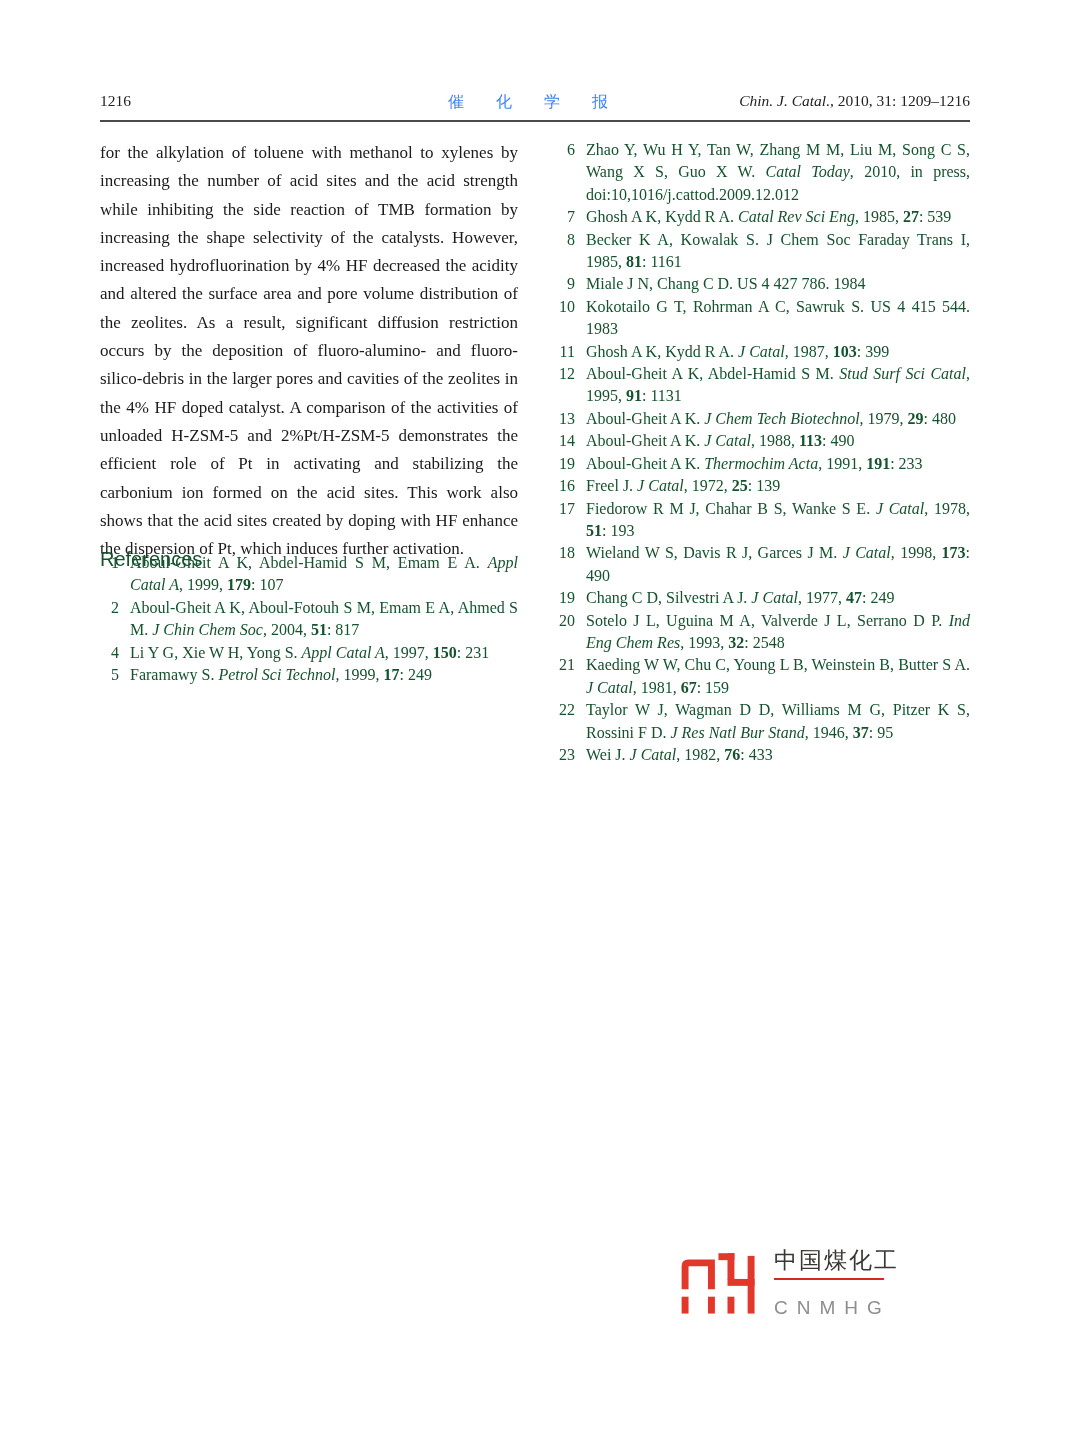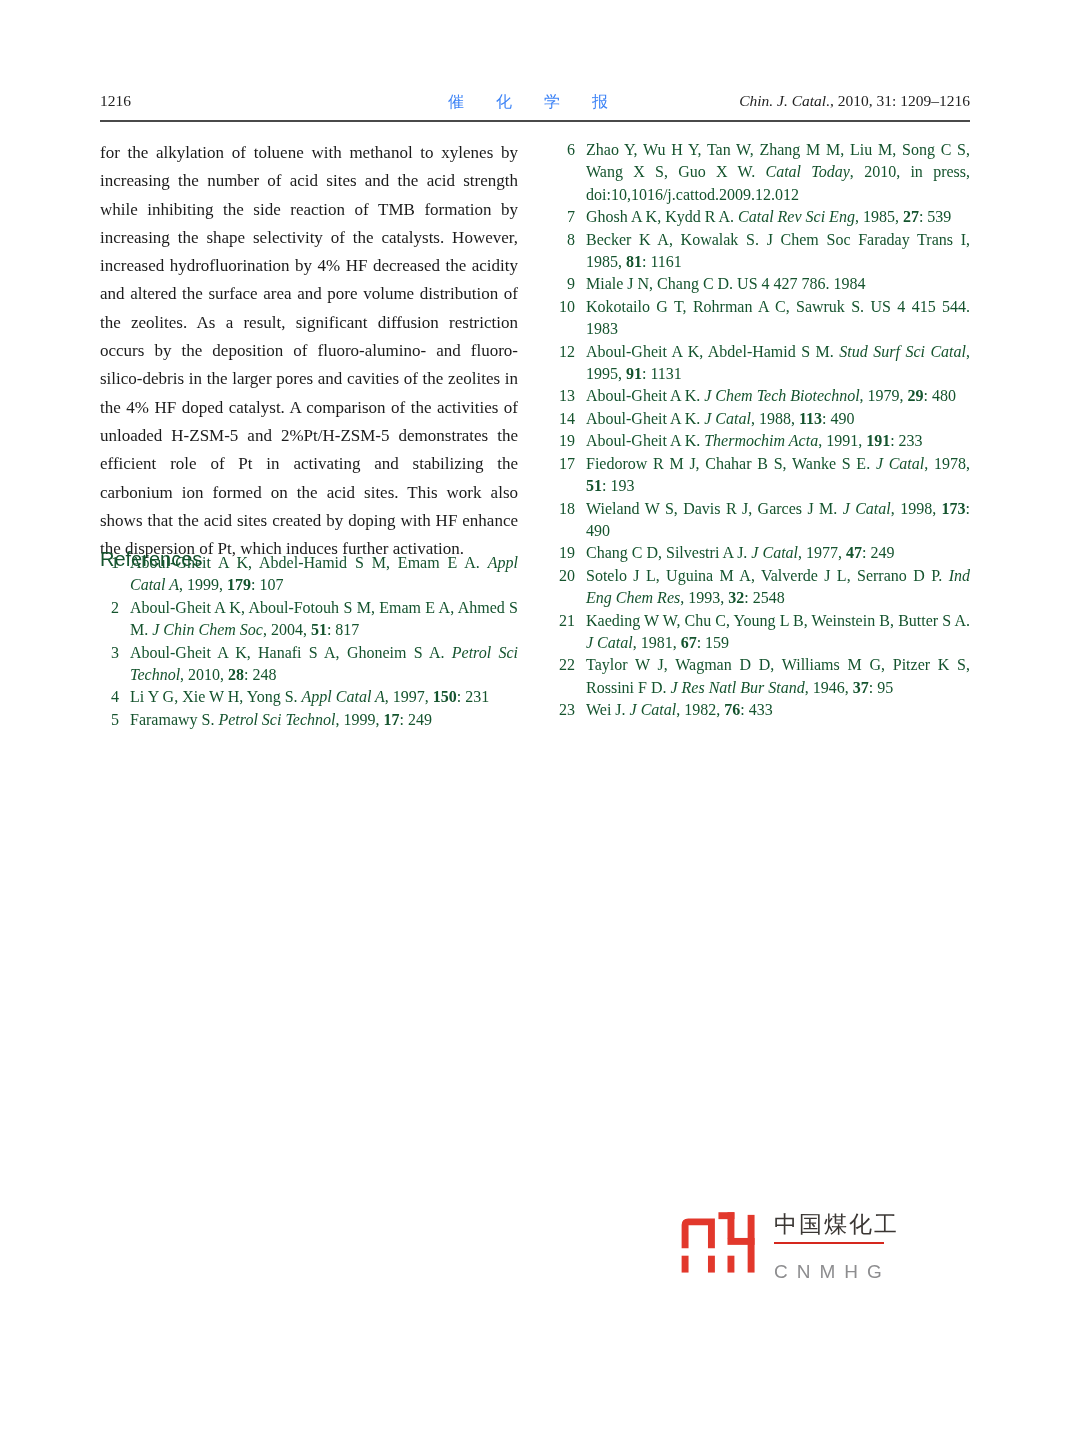--- a/index.html
+++ b/index.html
@@ -50,21 +50,21 @@
   .refs-left{left:100px;top:552px;width:418px;}
   .refs-right{left:556px;top:139px;width:414px;}
   .ref{padding-left:30px;}
   .ref .num{
     display:inline-block;width:30px;margin-left:-30px;
     padding-right:11px;box-sizing:border-box;text-align:right;
   }
   .it{font-style:italic;}
   .bd{font-weight:bold;}
   
-  .logo{position:absolute;left:675px;top:1210px;display:flex;align-items:flex-start;}
+  .logo{position:absolute;left:675px;top:1246px;display:flex;align-items:center;}
   .logo-mark{display:block;}
   .logo-text{margin-left:13px;font-family:"Liberation Sans","DejaVu Sans",sans-serif;}
   .logo-cn{
     font-size:23px;letter-spacing:2px;color:#3a3633;line-height:1.3;
     white-space:nowrap;
   }
   .logo-underline{height:2px;width:110px;background:#d5281e;margin-top:2px;}
   .logo-en{
     font-size:19px;letter-spacing:9px;color:#8d8d8f;margin-top:17px;
     white-space:nowrap;
@@ -82,35 +82,36 @@
   </div>
   <div class="rule"></div>
 
   <div class="body-par">for the alkylation of toluene with methanol to xylenes by increasing the number of acid sites and the acid strength while inhibiting the side reaction of TMB formation by increasing the shape selectivity of the catalysts. However, increased hydrofluorination by 4% HF decreased the acidity and altered the surface area and pore volume distribution of the zeolites. As a result, significant diffusion restriction occurs by the deposition of fluoro-alumino- and fluoro-silico-debris in the larger pores and cavities of the zeolites in the 4% HF doped catalyst. A comparison of the activities of unloaded H-ZSM-5 and 2%Pt/H-ZSM-5 demonstrates the efficient role of Pt in activating and stabilizing the carbonium ion formed on the acid sites. This work also shows that the acid sites created by doping with HF enhance the dispersion of Pt, which induces further activation.</div>
 
   <div class="refs-heading">References</div>
 
   <div class="refs refs-left">
       <div class="ref"><span class="num">1</span><span>Aboul-Gheit A K, Abdel-Hamid S M, Emam E A. </span><span class="it">Appl Catal A</span><span>, 1999, </span><span class="bd">179</span><span>: 107</span></div>
       <div class="ref"><span class="num">2</span><span>Aboul-Gheit A K, Aboul-Fotouh S M, Emam E A, Ahmed S M. </span><span class="it">J Chin Chem Soc</span><span>, 2004, </span><span class="bd">51</span><span>: 817</span></div>
-      <div class="ref"><span class="num">3</span><span>Aboul-Gheit A K, Hanafi S A, Ghoneim S A. </span><span class="it">Petrol Sci Technol</span><span>, 2010, </span><span class="bd">28</span><span>: 248</span></div>
       <div class="ref"><span class="num">4</span><span>Li Y G, Xie W H, Yong S. </span><span class="it">Appl Catal A</span><span>, 1997, </span><span class="bd">150</span><span>: 231</span></div>
       <div class="ref"><span class="num">5</span><span>Faramawy S. </span><span class="it">Petrol Sci Technol</span><span>, 1999, </span><span class="bd">17</span><span>: 249</span></div>
     </div>
 
   <div class="refs refs-right">
       <div class="ref"><span class="num">6</span><span>Zhao Y, Wu H Y, Tan W, Zhang M M, Liu M, Song C S, Wang X S, Guo X W. </span><span class="it">Catal Today</span><span>, 2010, in press, doi:10,1016/j.cattod.2009.12.012</span></div>
       <div class="ref"><span class="num">7</span><span>Ghosh A K, Kydd R A. </span><span class="it">Catal Rev Sci Eng</span><span>, 1985, </span><span class="bd">27</span><span>: 539</span></div>
       <div class="ref"><span class="num">8</span><span>Becker K A, Kowalak S. J Chem Soc Faraday Trans I, 1985, </span><span class="bd">81</span><span>: 1161</span></div>
       <div class="ref"><span class="num">9</span><span>Miale J N, Chang C D. US 4 427 786. 1984</span></div>
       <div class="ref"><span class="num">10</span><span>Kokotailo G T, Rohrman A C, Sawruk S. US 4 415 544. 1983</span></div>
+      <div class="ref"><span class="num">11</span><span>Ghosh A K, Kydd R A. </span><span class="it">J Catal</span><span>, 1987, </span><span class="bd">103</span><span>: 399</span></div>
       <div class="ref"><span class="num">12</span><span>Aboul-Gheit A K, Abdel-Hamid S M. </span><span class="it">Stud Surf Sci Catal</span><span>, 1995, </span><span class="bd">91</span><span>: 1131</span></div>
       <div class="ref"><span class="num">13</span><span>Aboul-Gheit A K. </span><span class="it">J Chem Tech Biotechnol</span><span>, 1979, </span><span class="bd">29</span><span>: 480</span></div>
       <div class="ref"><span class="num">14</span><span>Aboul-Gheit A K. </span><span class="it">J Catal</span><span>, 1988, </span><span class="bd">113</span><span>: 490</span></div>
       <div class="ref"><span class="num">19</span><span>Aboul-Gheit A K. </span><span class="it">Thermochim Acta</span><span>, 1991, </span><span class="bd">191</span><span>: 233</span></div>
+      <div class="ref"><span class="num">16</span><span>Freel J. </span><span class="it">J Catal</span><span>, 1972, </span><span class="bd">25</span><span>: 139</span></div>
       <div class="ref"><span class="num">17</span><span>Fiedorow R M J, Chahar B S, Wanke S E. </span><span class="it">J Catal</span><span>, 1978, </span><span class="bd">51</span><span>: 193</span></div>
       <div class="ref"><span class="num">18</span><span>Wieland W S, Davis R J, Garces J M. </span><span class="it">J Catal</span><span>, 1998, </span><span class="bd">173</span><span>: 490</span></div>
       <div class="ref"><span class="num">19</span><span>Chang C D, Silvestri A J. </span><span class="it">J Catal</span><span>, 1977, </span><span class="bd">47</span><span>: 249</span></div>
       <div class="ref"><span class="num">20</span><span>Sotelo J L, Uguina M A, Valverde J L, Serrano D P. </span><span class="it">Ind Eng Chem Res</span><span>, 1993, </span><span class="bd">32</span><span>: 2548</span></div>
       <div class="ref"><span class="num">21</span><span>Kaeding W W, Chu C, Young L B, Weinstein B, Butter S A. </span><span class="it">J Catal</span><span>, 1981, </span><span class="bd">67</span><span>: 159</span></div>
       <div class="ref"><span class="num">22</span><span>Taylor W J, Wagman D D, Williams M G, Pitzer K S, Rossini F D. </span><span class="it">J Res Natl Bur Stand</span><span>, 1946, </span><span class="bd">37</span><span>: 95</span></div>
       <div class="ref"><span class="num">23</span><span>Wei J. </span><span class="it">J Catal</span><span>, 1982, </span><span class="bd">76</span><span>: 433</span></div>
     </div>
 
   <div class="logo">

